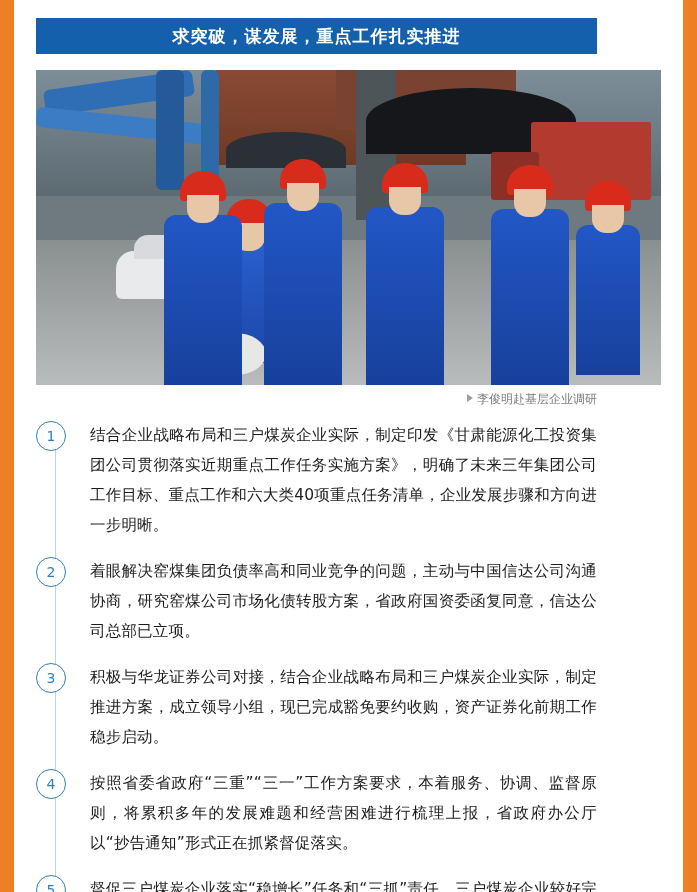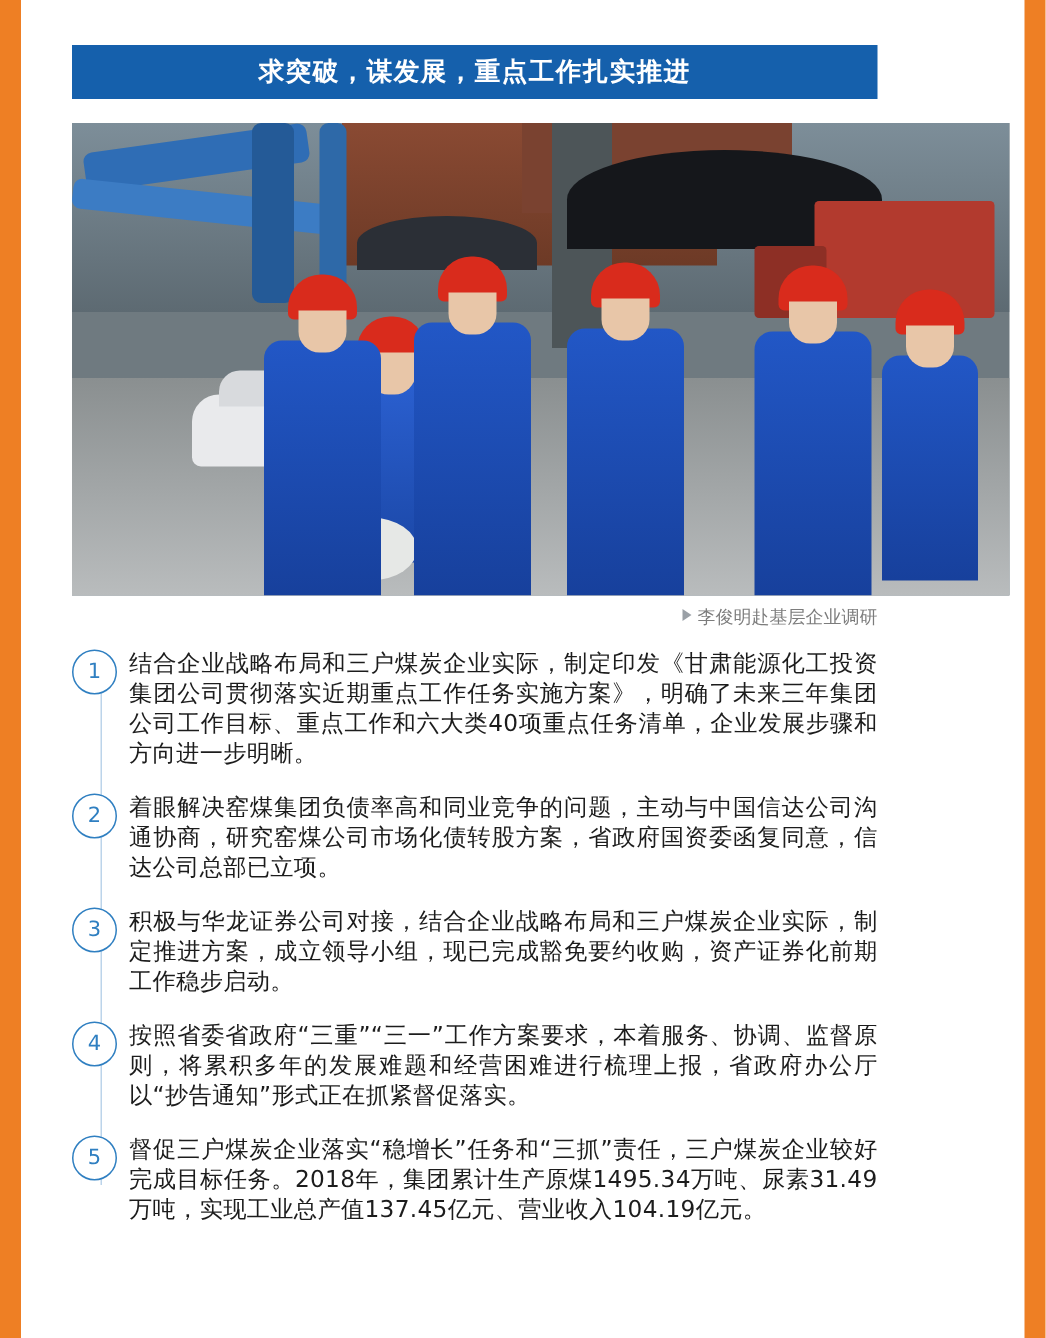--- a/index.html
+++ b/index.html
@@ -31,21 +31,21 @@
   .rail.left { left: 0; }
   .rail.right { right: 0; }
 
   .content {
     position: absolute;
     left: 14px;
     top: 0;
     width: 605px;
     height: 892px;
     box-sizing: border-box;
-    padding: 12px;
+    padding: 0;
   }
 
   
   .banner-wrap {
     padding: 18px 22px 0 22px;
   }
   .banner {
     background: #1a5fb4;
     background: #1560ac;
     height: 36px;
@@ -213,23 +213,23 @@
     border-radius: 50%;
     background: #ffffff;
     color: #2f7fc1;
     font-size: 14px;
     line-height: 28px;
     text-align: center;
     font-family: "DejaVu Sans", "Liberation Sans", sans-serif;
     margin-top: 1px;
   }
   .txt {
-    margin-left: 8px;
+    margin-left: 24px;
     font-size: 15.5px;
-    line-height: 20px;
+    line-height: 30px;
     color: #1c1c1c;
     font-family: "DejaVu Sans", "Liberation Sans", sans-serif;
     text-align: justify;
     letter-spacing: 0.2px;
   }
 </style>
 </head>
 <body>
 
 <div class="page">

